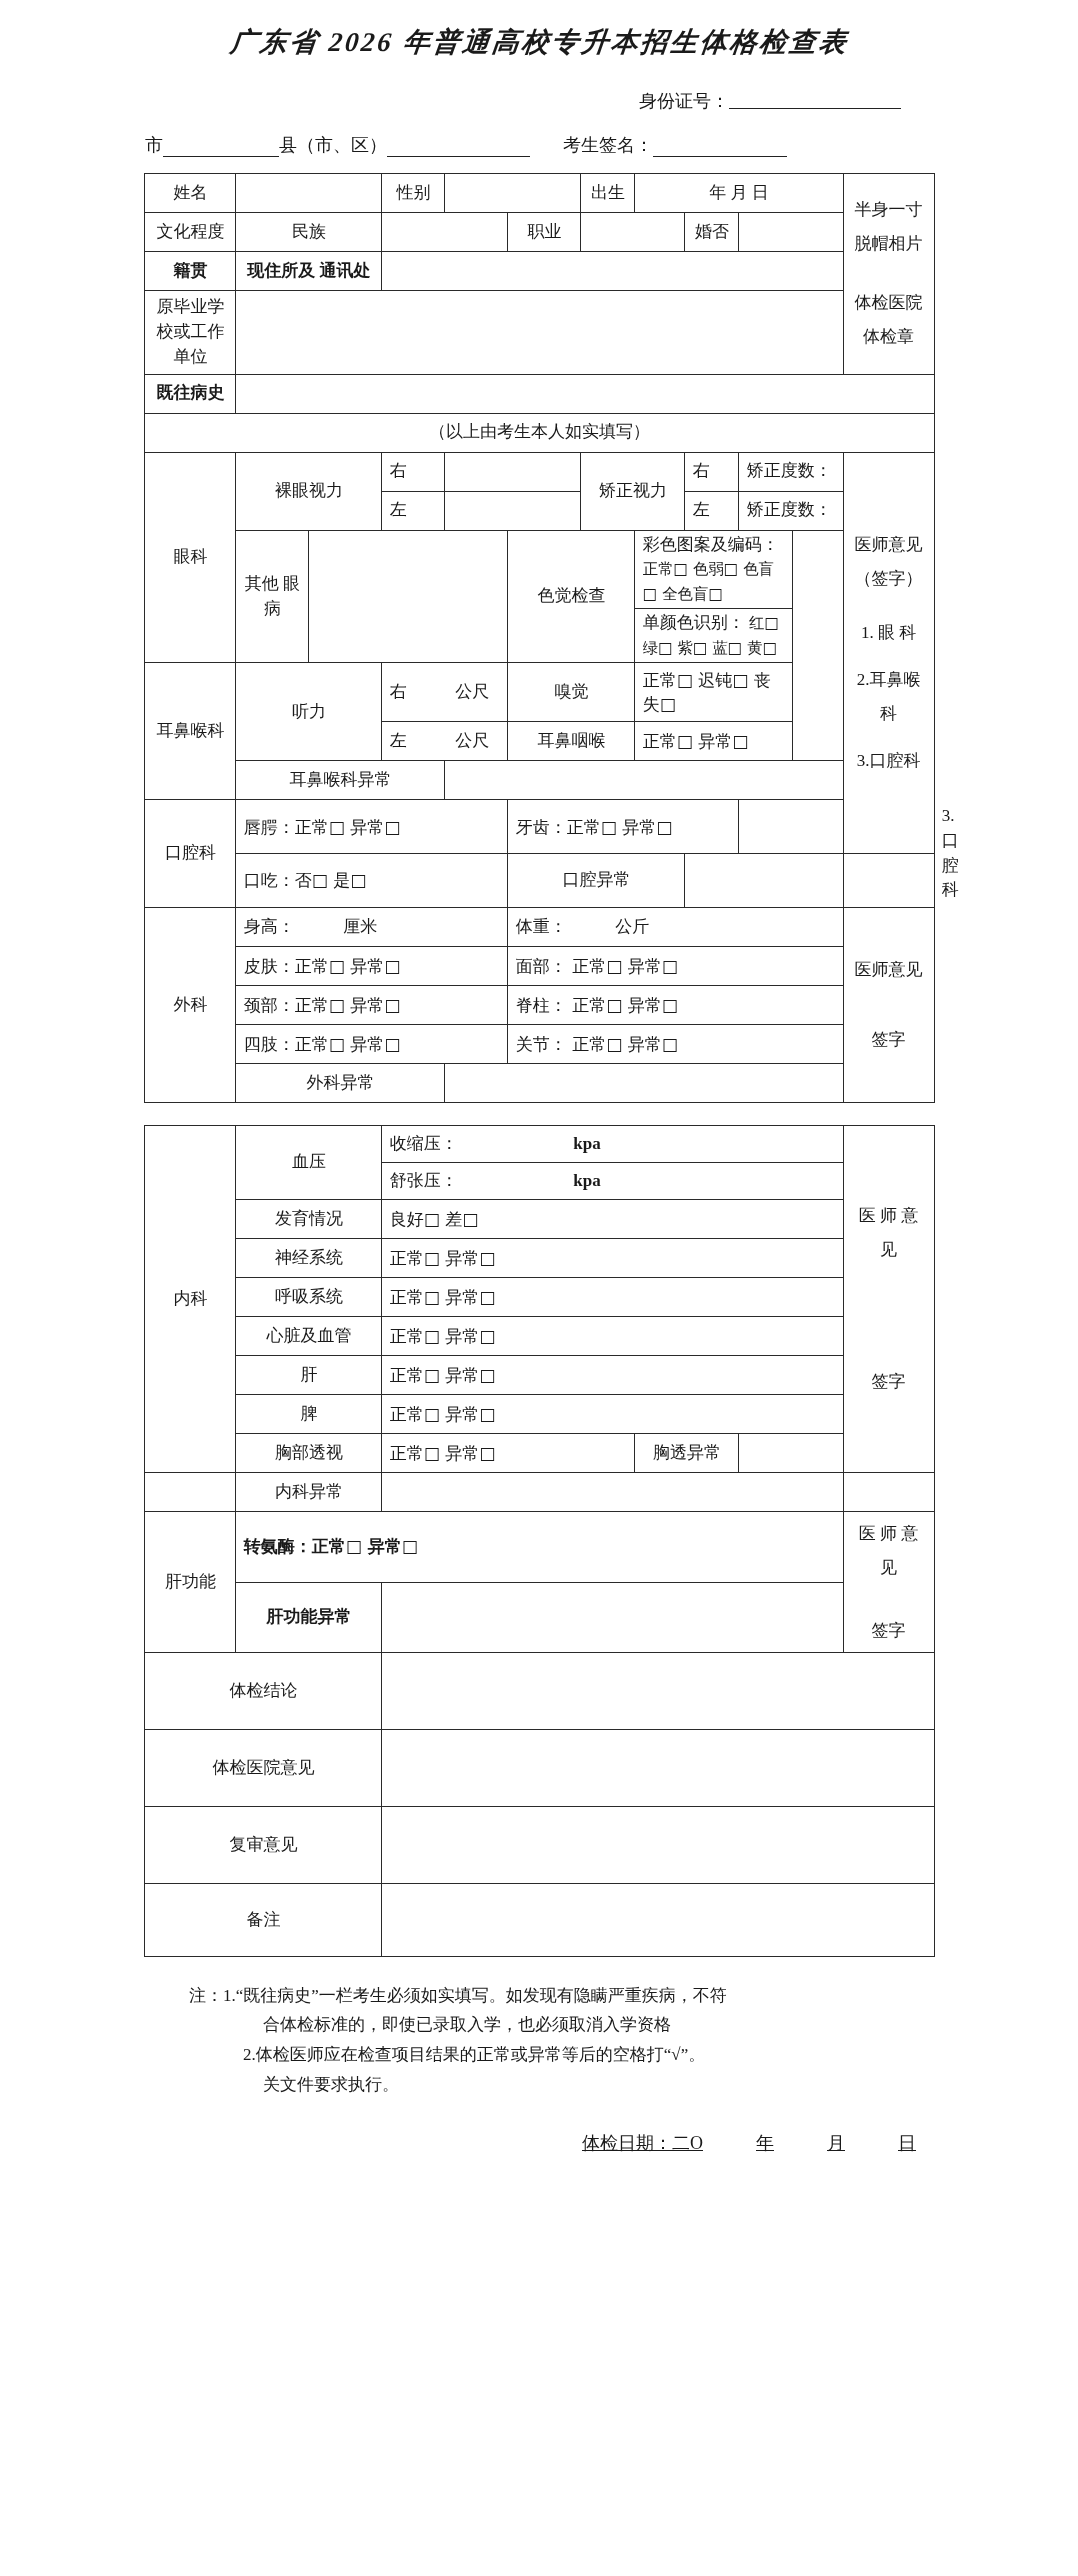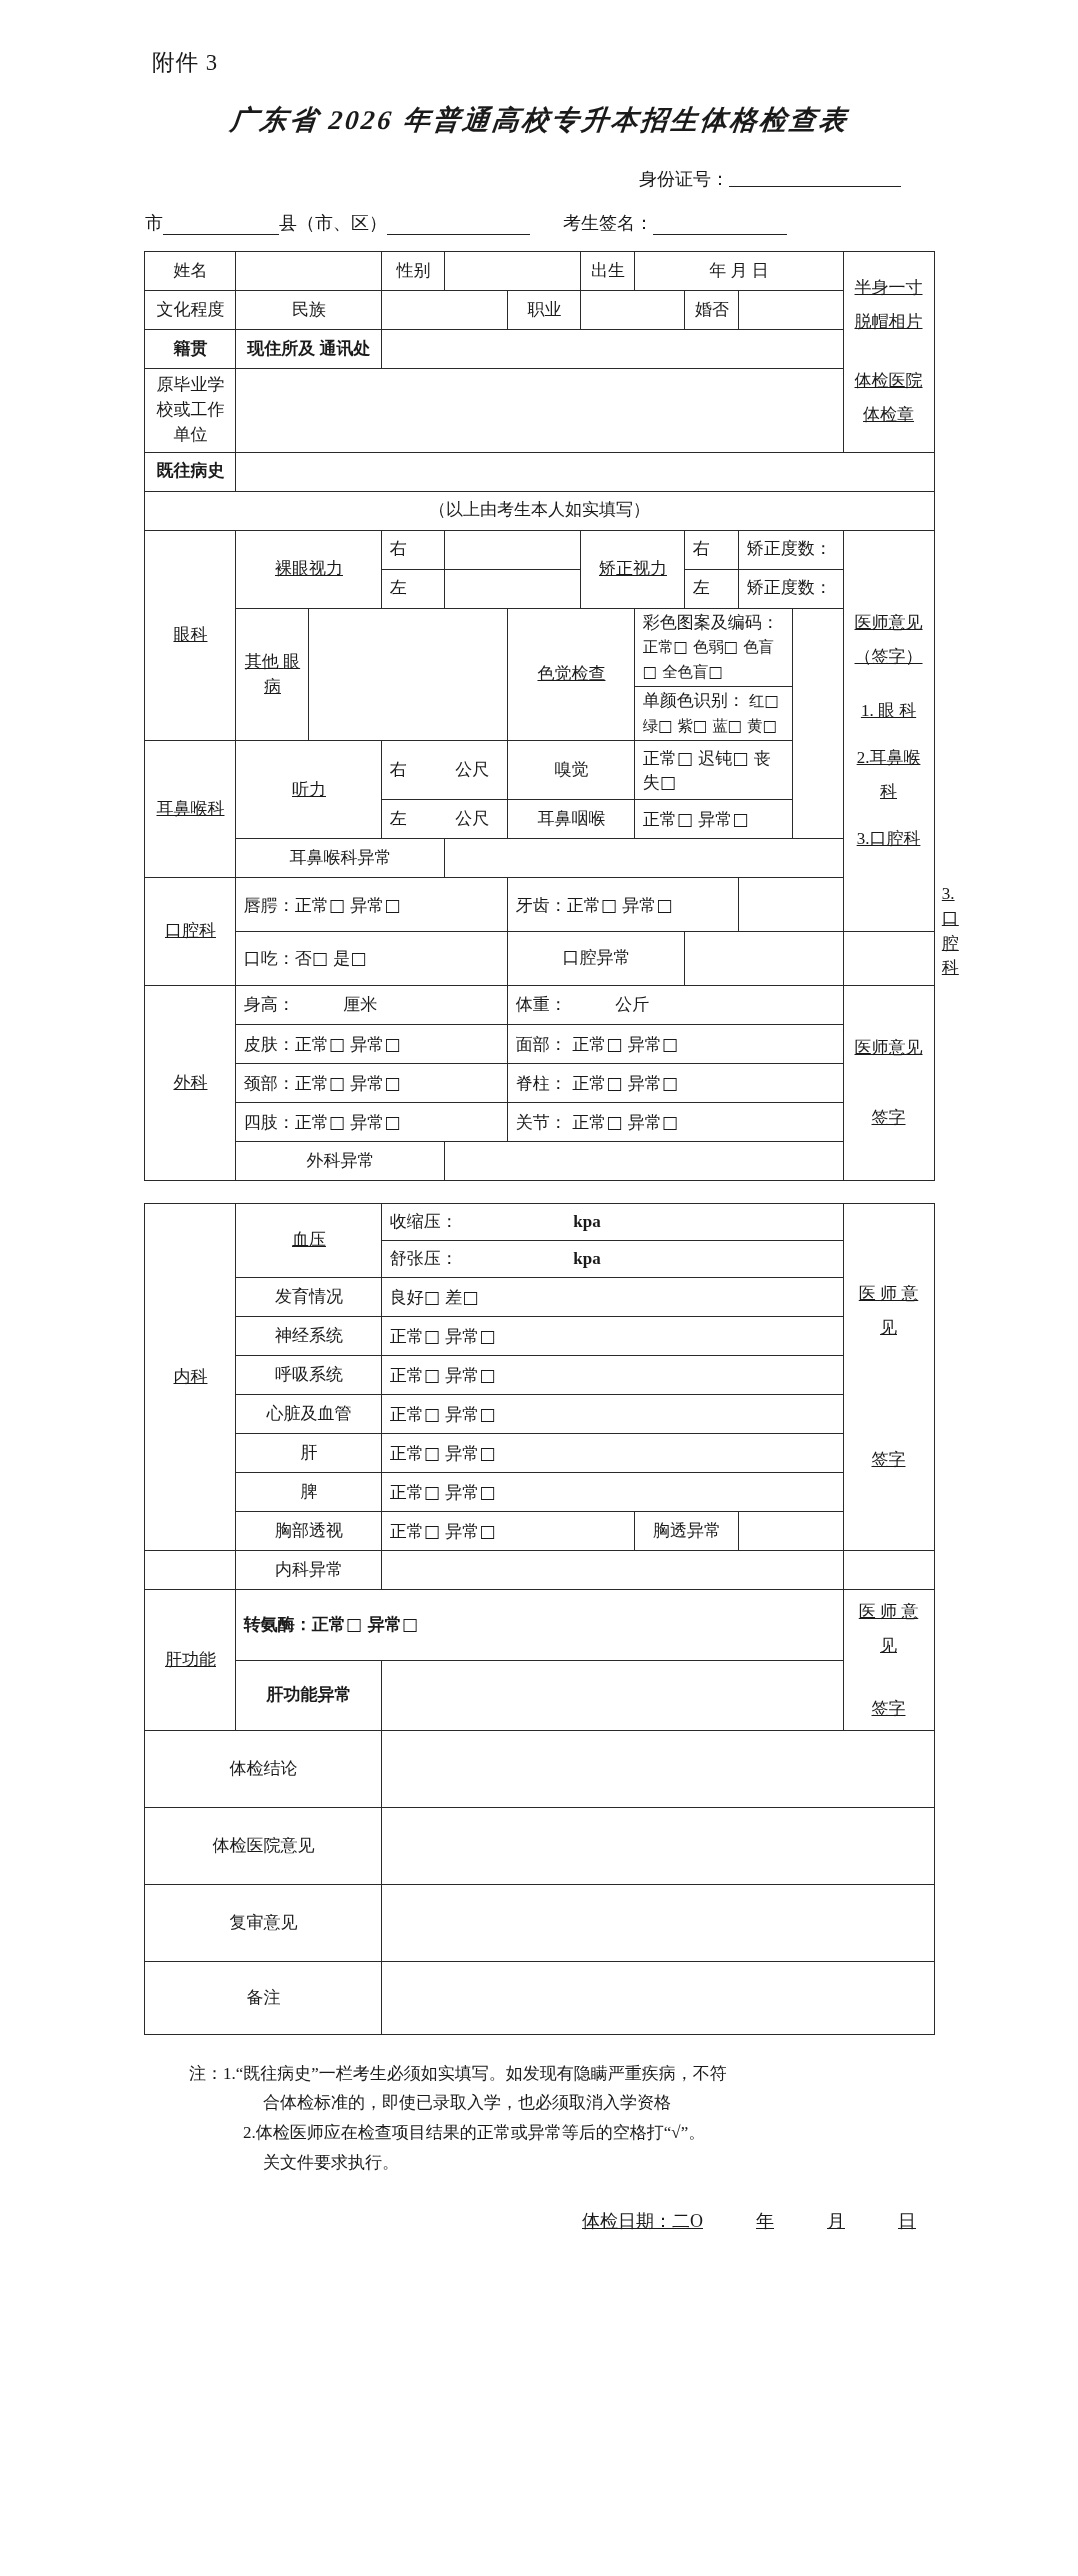--- a/index.html
+++ b/index.html
@@ -65,21 +65,21 @@
     border:0.9px solid #2a2a2a;
     font-size:17px;
     padding:4.5px 7.3px;
     vertical-align:middle;
     height:29px;
     line-height:1.45;
     word-break:break-all;
   }
   td.c{text-align:center;}
   td.l{text-align:left;}
-  td.mid{text-align:center;vertical-align:middle;text-decoration:underline;}
+  td.mid{text-align:center;vertical-align:middle;}
   td.nb{border:none;}
   .sq{font-family:"DejaVu Sans",sans-serif;font-size:15.4px;}
   .tall{height:47px;font-weight:bold;}
   .note-row td{text-align:center;font-size:17px;height:34px;}
   table.form2{margin-top:22px;}
   .sideblock{font-size:17px;text-align:center;line-height:2.0;}
   .sideblock .ln{display:block;}
   .kpa{font-weight:bold;font-family:"Liberation Serif",serif;}
 
   
@@ -102,21 +102,20 @@
     padding-right:36px;
     text-decoration:underline;
   }
   .datebar .sp{display:inline-block;width:53px;}
 </style>
 </head>
 <body>
 
 <div class="page">
 
-  <div class="attach">附件 3</div>
   <div class="doc-title">广东省 2026 年普通高校专升本招生体格检查表</div>
 
   <div class="idline">
     <span>身份证号：</span><span class="ul"></span>
   </div>
 
   <div class="cityline">
     <span>市</span>
       <span class="ul u120"></span>
       <span>县（市、区）</span>

